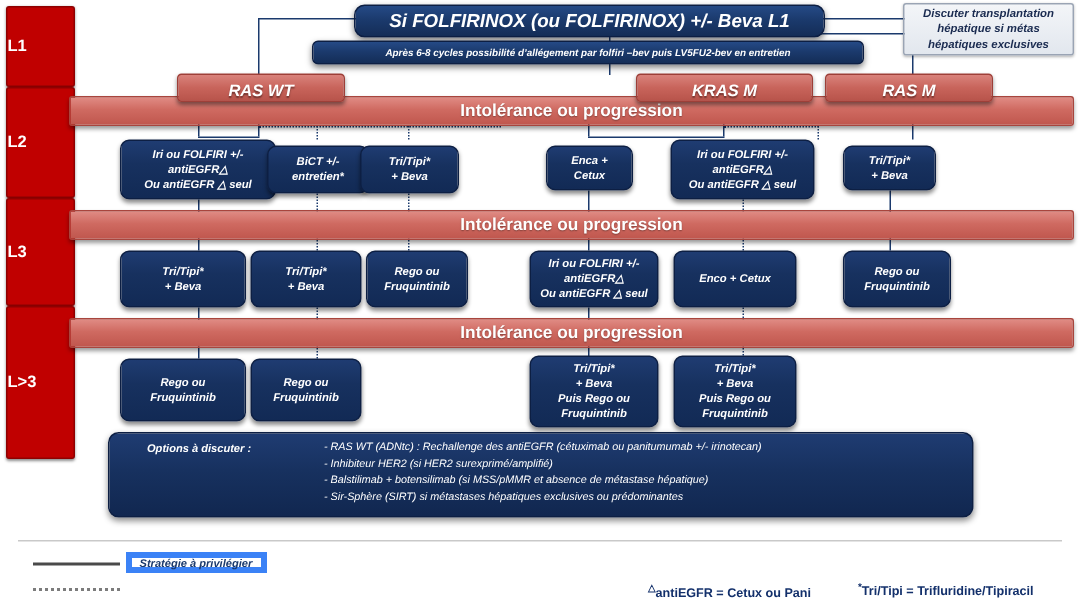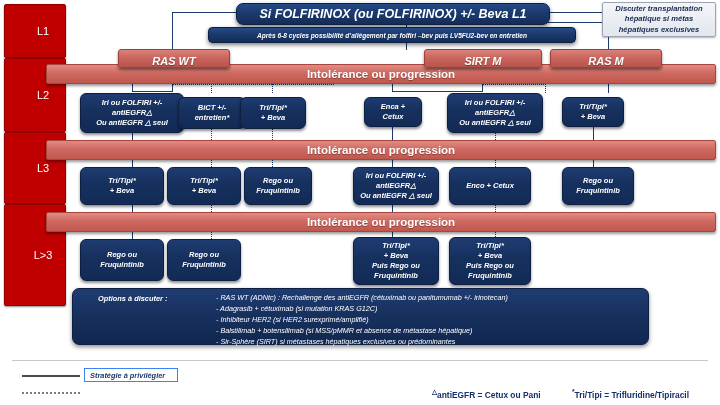--- a/index.html
+++ b/index.html
@@ -8,22 +8,22 @@
     background:#ffffff;
     font-family:"Liberation Sans", sans-serif;
     position:relative;
   }
   #stage{position:absolute;left:0;top:0;width:720px;height:405px;}
 
   
   .rail{position:absolute;left:4px;width:44px;background:#C00000;
         border:1px solid #8f0000;border-radius:2px;
         box-shadow:0 1px 2px rgba(0,0,0,.45);
-        color:#fff;font-weight:normal;font-size:11px;
-        display:flex;align-items:center;justify-content:center;padding-left:16px;}
+        color:#fff;font-weight:bold;font-size:11px;
+        display:flex;align-items:center;}
 
   
   .prog{position:absolute;left:46px;width:668px;height:18px;
         background:linear-gradient(to bottom,#e08b84 0%,#cf6a61 45%,#c0574e 100%);
         border:1px solid #a8453d;border-radius:2px;
         box-shadow:0 2px 3px rgba(0,0,0,.4);
         color:#ffffff;font-weight:bold;font-size:11.5px;
         display:flex;align-items:center;justify-content:center;
         text-shadow:0 1px 1px rgba(0,0,0,.35);
         z-index:6;}
@@ -77,21 +77,21 @@
 
   
   .vline{position:absolute;width:0;border-left:1.4px solid #1b3a6d;z-index:3;}
   .hline{position:absolute;height:0;border-top:1.4px solid #1b3a6d;z-index:3;}
   .vdot{position:absolute;width:0;border-left:1.6px dotted #1b3a6d;z-index:3;}
   .hdot{position:absolute;height:0;border-top:1.6px dotted #1b3a6d;z-index:3;}
 
   
   .legend-line{position:absolute;height:0;border-top:2.6px solid #4a4a4a;}
   .legend-dot{position:absolute;height:0;border-top:2.6px dotted #7c7c7c;}
-  .legend-box{position:absolute;background:#fff;border:1px solid #3b82f6;
+  .legend-box{position:absolute;background:#fff;border:4px solid #3b82f6;
         color:#1b3a6d;font-style:italic;font-weight:bold;font-size:7.4px;
         display:flex;align-items:center;padding-left:5px;box-sizing:border-box;}
   .footnote{position:absolute;color:#13306b;font-weight:bold;font-size:8.4px;}
   .sup{font-size:6.6px;vertical-align:super;}
   .divider{position:absolute;left:12px;top:360px;width:696px;height:0;
            border-top:1px solid #c9c9c9;}
 </style>
 </head>
 <body>
 
@@ -124,21 +124,21 @@
   <div class="vline" style="left:172px;top:12px;height:38px;"></div>
   <div class="hline" style="left:547px;top:12px;width:62px;"></div>
   <div class="vline" style="left:608px;top:12px;height:38px;"></div>
   <div class="hline" style="left:406px;top:22px;width:203px;"></div>
   <div class="vline" style="left:406px;top:22px;height:28px;"></div>
 
   <div class="chip" style="left:118px;top:49px;width:110px;">
       <span>RAS WT</span>
     </div>
   <div class="chip" style="left:424px;top:49px;width:116px;">
-      <span>SIRT M</span>
+      <span>KRAS M</span>
     </div>
   <div class="chip" style="left:550px;top:49px;width:110px;">
       <span>RAS M</span>
     </div>
 
   <div class="vline" style="left:172px;top:66px;height:14px;"></div>
   <div class="vline" style="left:482px;top:66px;height:14px;"></div>
   <div class="vline" style="left:608px;top:66px;height:14px;"></div>
 
   <div class="prog" style="top:64px;">
@@ -262,21 +262,20 @@
     <div><span>Tri/Tipi*</span><br>
          <span>+ Beva</span><br>
          <span>Puis Rego ou</span><br>
          <span>Fruquintinib</span></div>
   </div>
 
   <div class="opts">
     <div class="opts-label">Options à discuter :</div>
     <div class="opts-list">
       <div>- RAS WT (ADNtc) : Rechallenge des antiEGFR (cétuximab ou panitumumab +/- irinotecan)</div>
-      <div>- Adagrasib + cétuximab (si mutation KRAS G12C)</div>
       <div>- Inhibiteur HER2 (si HER2 surexprimé/amplifié)</div>
       <div>- Balstilimab + botensilimab (si MSS/pMMR et absence de métastase hépatique)</div>
       <div>- Sir-Sphère (SIRT)  si métastases hépatiques exclusives ou prédominantes</div>
     </div>
   </div>
 
   <div class="divider"></div>
 
   <div class="legend-line" style="left:22px;top:375px;width:58px;"></div>
   <div class="legend-box" style="left:84px;top:368px;width:94px;height:14px;">

